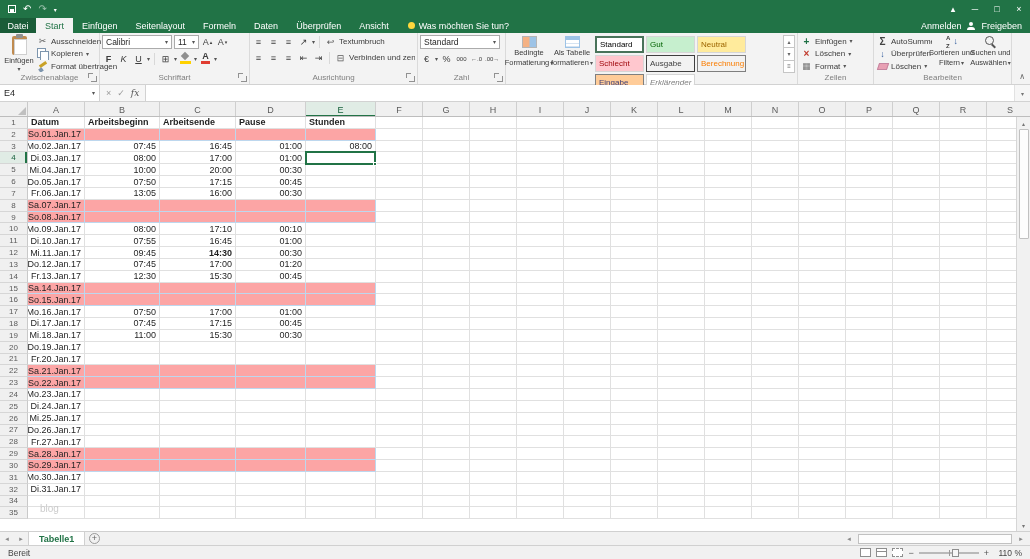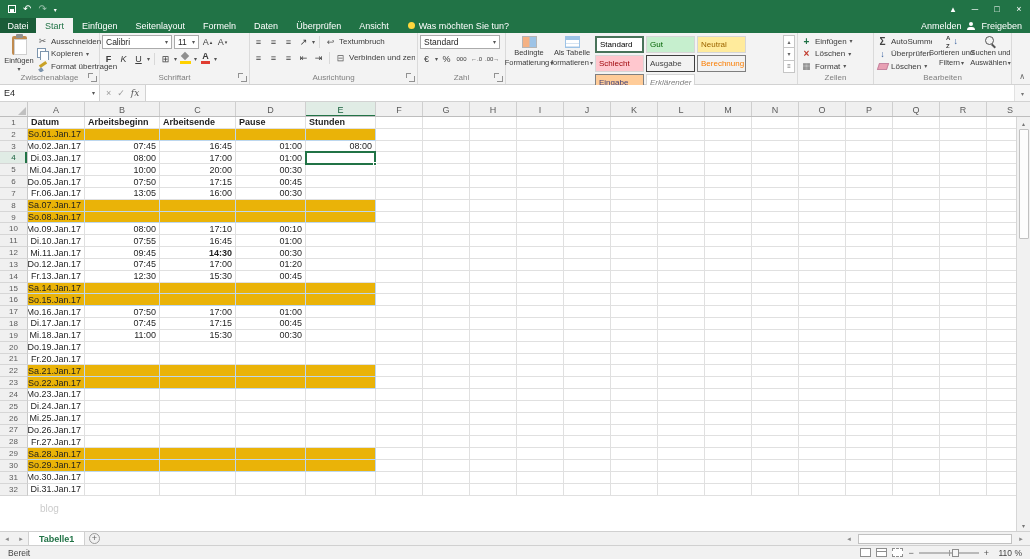--- a/index.html
+++ b/index.html
@@ -114,21 +114,21 @@
 .colheads{display:flex;flex:1;overflow:hidden;}
 .colh{flex:none;border-right:1px solid #cfcfcf;font-size:9px;color:#5b5b5b;display:flex;align-items:center;justify-content:center;height:15px;}
 .colh.sel{background:#e0ece5;color:#17603c;box-shadow:inset 0 -2px 0 #217346;}
 .gridwrap{position:absolute;top:15px;left:0;right:14px;bottom:0;overflow:hidden;background:#fff;}
 .xrow{display:flex;height:11.83px;flex:none;}
 .rowh{width:28px;flex:none;background:#f0f0f0;border-right:1px solid #c9c9c9;border-bottom:1px solid #d6d6d6;font-size:8px;color:#5b5b5b;display:flex;align-items:center;justify-content:center;}
 .rowh.sel{background:#e0ece5;color:#17603c;box-shadow:inset -2px 0 0 #217346;}
 .cell{flex:none;border-right:1px solid #e0e0e0;border-bottom:1px solid #e0e0e0;font-size:9px;color:#1f1f1f;display:flex;align-items:center;padding:0 3px;white-space:nowrap;overflow:hidden;}
 .cell.hdr{font-weight:bold;overflow:visible;}
 .cell.datec,.cell.timec{justify-content:flex-end;}
-.cell.we{background:#eab308;border-right-color:#bdd7ee;border-bottom-color:#bdd7ee;}
+.cell.we{background:#fca5a5;border-right-color:#bdd7ee;border-bottom-color:#bdd7ee;}
 .selbox{position:absolute;border:2px solid #217346;pointer-events:none;}
 .fillhandle{position:absolute;right:-3px;bottom:-3px;width:4px;height:4px;background:#217346;border:1px solid #fff;}
 .watermark{position:absolute;left:40px;top:386px;font-size:10px;color:#cccccc;}
 .vscroll{position:absolute;top:15px;right:0;bottom:0;width:14px;background:#f1f1f1;border-left:1px solid #d6d6d6;display:flex;flex-direction:column;align-items:center;}
 .va{font-size:6px;color:#777;height:12px;display:flex;align-items:center;}
 .vthumb{width:10px;height:110px;background:#fdfdfd;border:1px solid #c1c1c1;border-radius:1px;}
 .vspacer{flex:1;}
 
 
 .tabsbar{position:absolute;left:0;right:0;top:531px;height:14px;background:#f1f1f1;border-top:1px solid #d0d0d0;display:flex;align-items:stretch;font-size:9px;color:#555;}
@@ -1148,20 +1148,64 @@
             <div class="cell" style="width: 47px;"></div>
             <div class="cell" style="width: 47px;"></div>
             <div class="cell" style="width: 47px;"></div>
             <div class="cell" style="width: 47px;"></div>
             <div class="cell" style="width: 47px;"></div>
             <div class="cell" style="width: 47px;"></div>
             <div class="cell" style="width: 47px;"></div>
             <div class="cell" style="width: 47px;"></div>
             <div class="cell" style="width: 47px;"></div>
           </div>
+          <div class="xrow">
+            <div class="rowh">34</div>
+            <div class="cell datec" style="width: 57px;"></div>
+            <div class="cell timec" style="width: 75px;"></div>
+            <div class="cell timec" style="width: 76px;"></div>
+            <div class="cell timec" style="width: 70px;"></div>
+            <div class="cell timec" style="width: 70px;"></div>
+            <div class="cell" style="width: 47px;"></div>
+            <div class="cell" style="width: 47px;"></div>
+            <div class="cell" style="width: 47px;"></div>
+            <div class="cell" style="width: 47px;"></div>
+            <div class="cell" style="width: 47px;"></div>
+            <div class="cell" style="width: 47px;"></div>
+            <div class="cell" style="width: 47px;"></div>
+            <div class="cell" style="width: 47px;"></div>
+            <div class="cell" style="width: 47px;"></div>
+            <div class="cell" style="width: 47px;"></div>
+            <div class="cell" style="width: 47px;"></div>
+            <div class="cell" style="width: 47px;"></div>
+            <div class="cell" style="width: 47px;"></div>
+            <div class="cell" style="width: 47px;"></div>
+          </div>
+          <div class="xrow">
+            <div class="rowh">35</div>
+            <div class="cell datec" style="width: 57px;"></div>
+            <div class="cell timec" style="width: 75px;"></div>
+            <div class="cell timec" style="width: 76px;"></div>
+            <div class="cell timec" style="width: 70px;"></div>
+            <div class="cell timec" style="width: 70px;"></div>
+            <div class="cell" style="width: 47px;"></div>
+            <div class="cell" style="width: 47px;"></div>
+            <div class="cell" style="width: 47px;"></div>
+            <div class="cell" style="width: 47px;"></div>
+            <div class="cell" style="width: 47px;"></div>
+            <div class="cell" style="width: 47px;"></div>
+            <div class="cell" style="width: 47px;"></div>
+            <div class="cell" style="width: 47px;"></div>
+            <div class="cell" style="width: 47px;"></div>
+            <div class="cell" style="width: 47px;"></div>
+            <div class="cell" style="width: 47px;"></div>
+            <div class="cell" style="width: 47px;"></div>
+            <div class="cell" style="width: 47px;"></div>
+            <div class="cell" style="width: 47px;"></div>
+          </div>
         </div>
       <div class="selbox" style="left: 305px; top: 34.49px; width: 71px; height: 13.83px;">
           <span class="fillhandle"></span>
         </div>
       <div class="watermark">blog</div>
     </div>
     <div class="vscroll">
       <span class="va">▴</span>
       <div class="vthumb"></div>
       <span class="vspacer"></span>

